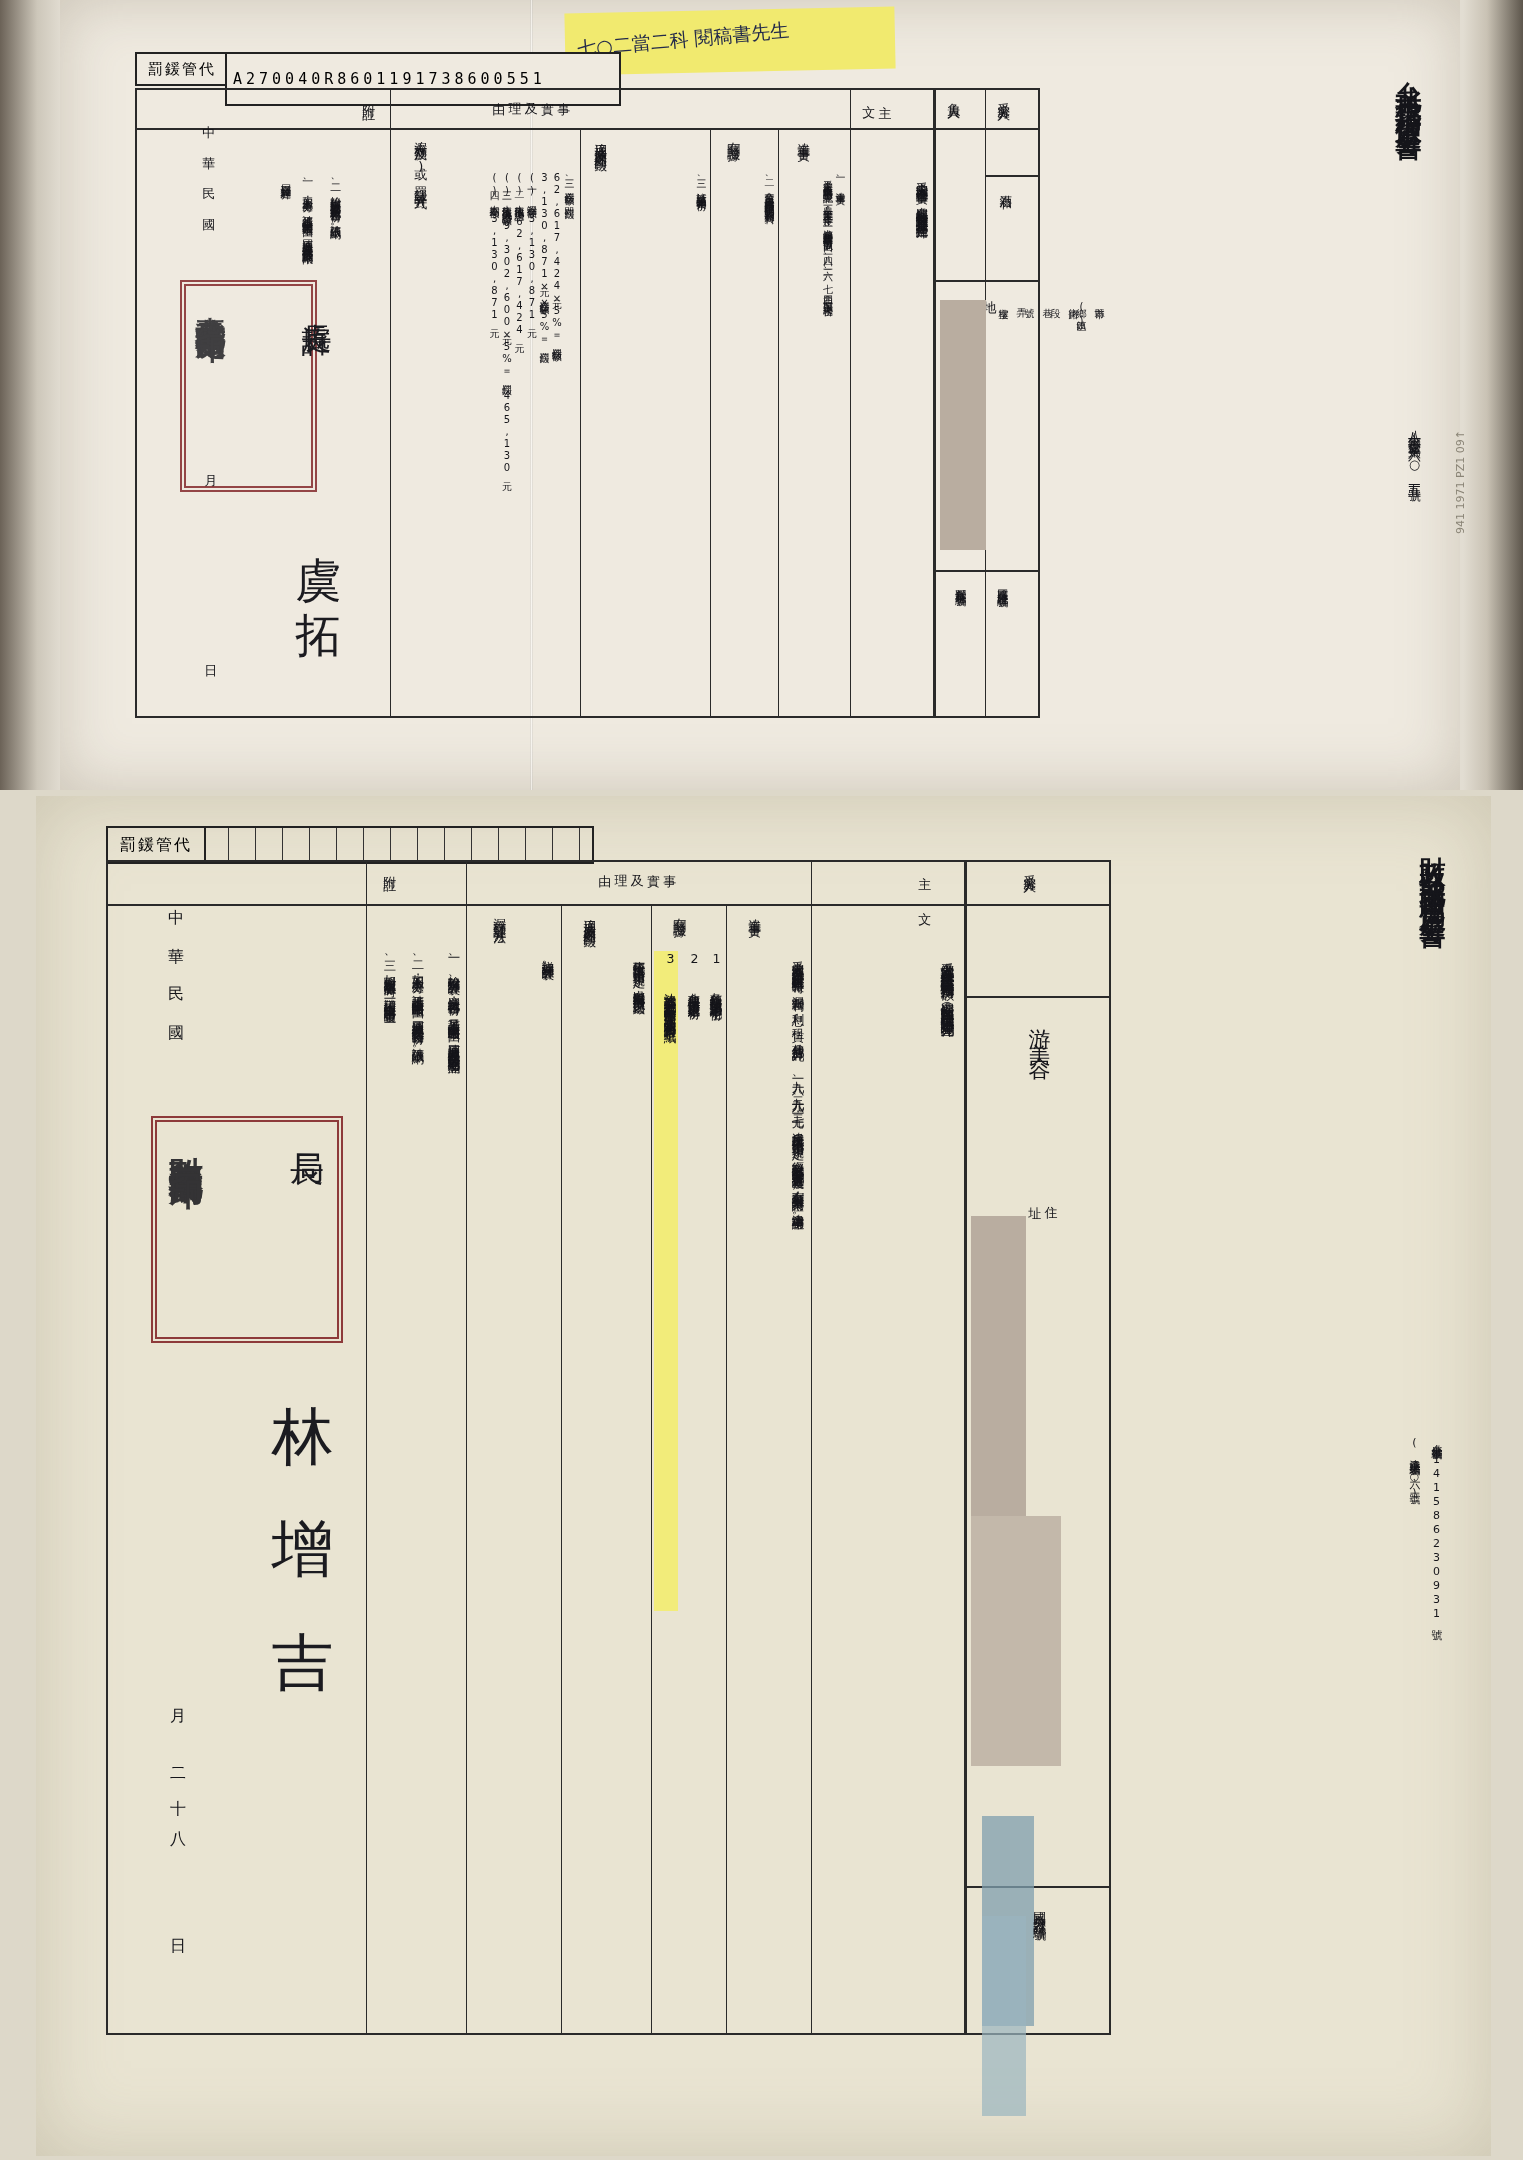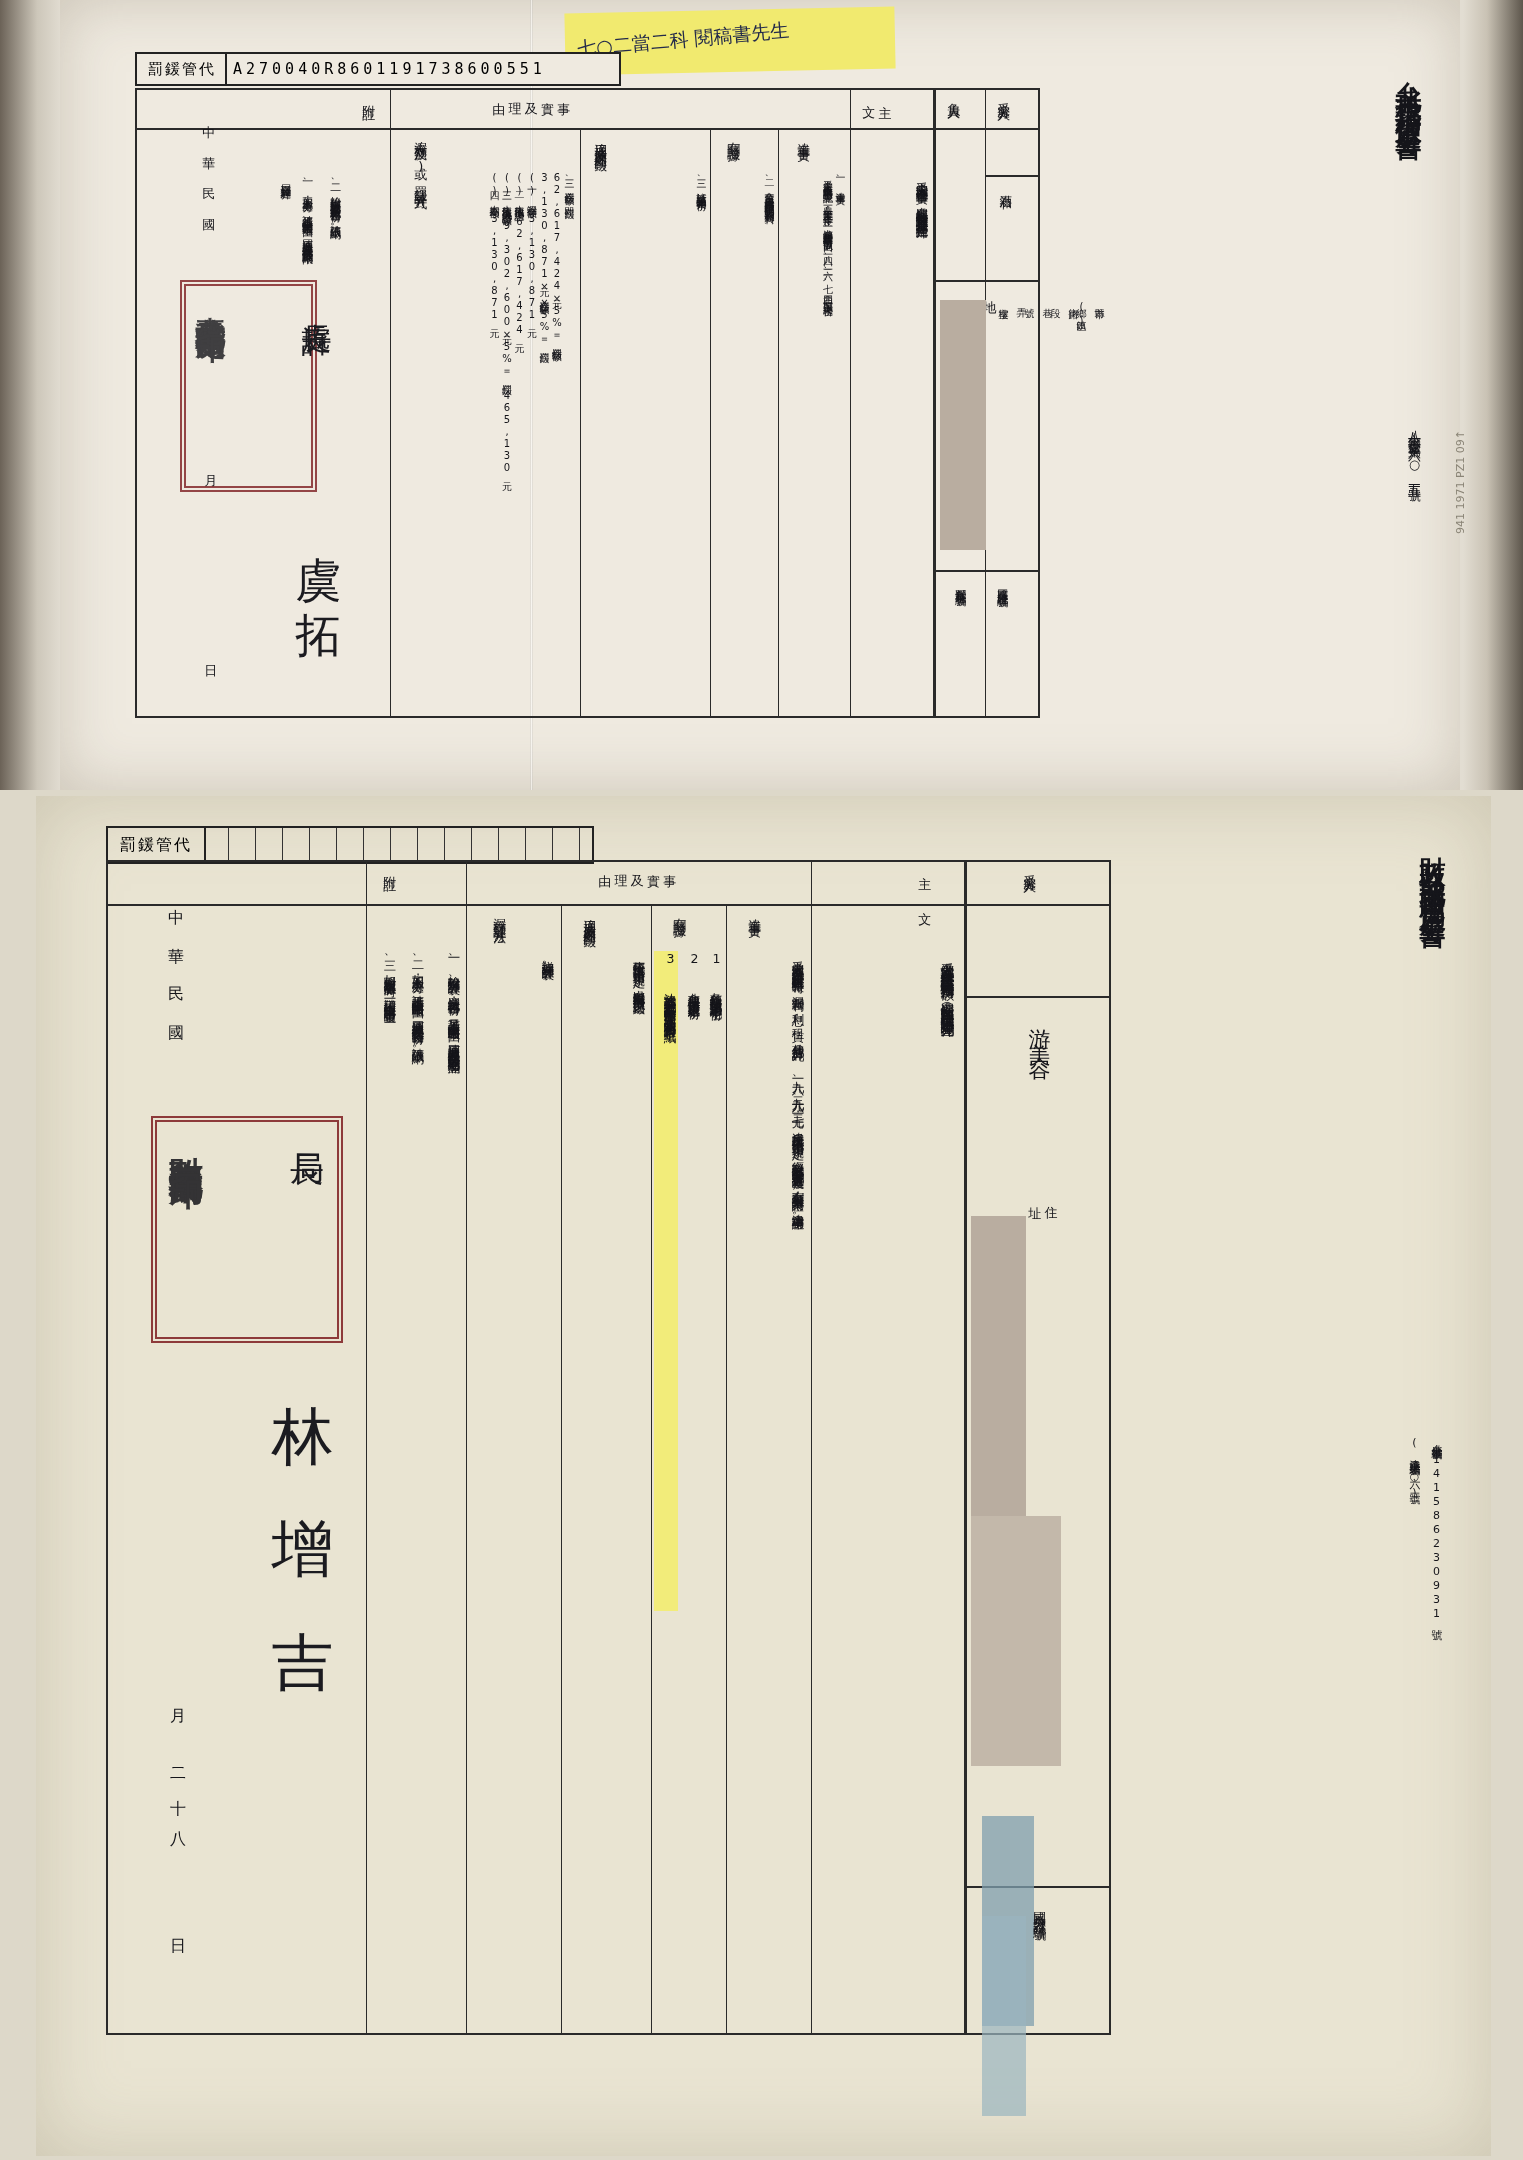--- a/index.html
+++ b/index.html
@@ -66,21 +66,21 @@
   }
   .sign{
     font-family:"DejaVu Serif","Liberation Serif",serif;
     color:#1b1b20;
   }
   .hl{background:#f2ec7a;}
   .code-box{
     border:2px solid #222;
     font-family:"DejaVu Sans Mono","Liberation Mono",monospace;
     font-size:15px;letter-spacing:4px;
-    display:flex;align-items:center;padding:0 6px;
+    display:flex;align-items:center;padding:10px 6px;
     background:#efeae0;
   }
   .grid-boxes{display:flex;}
   .grid-boxes span{
     width:26px;border-right:1.5px solid #333;height:100%;
     display:inline-block;
   }
   .note-scribble{
     font-family:"DejaVu Serif","Liberation Serif",serif;
     color:#232a4a;font-size:19px;transform:rotate(-4deg);

